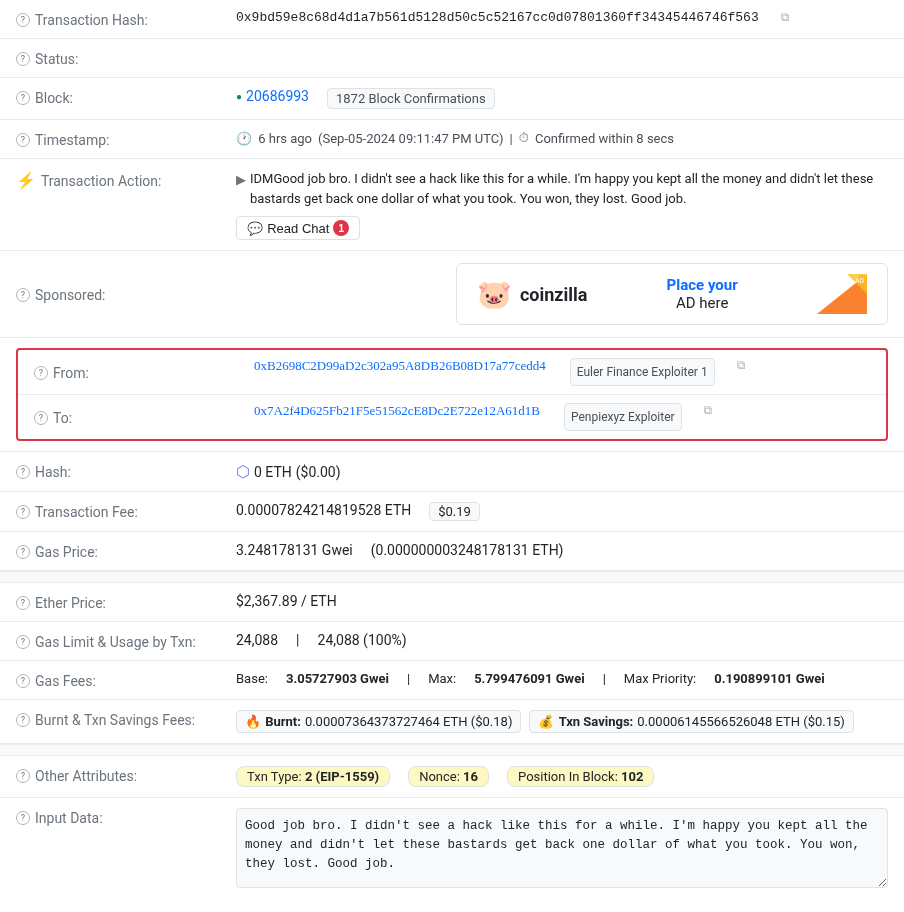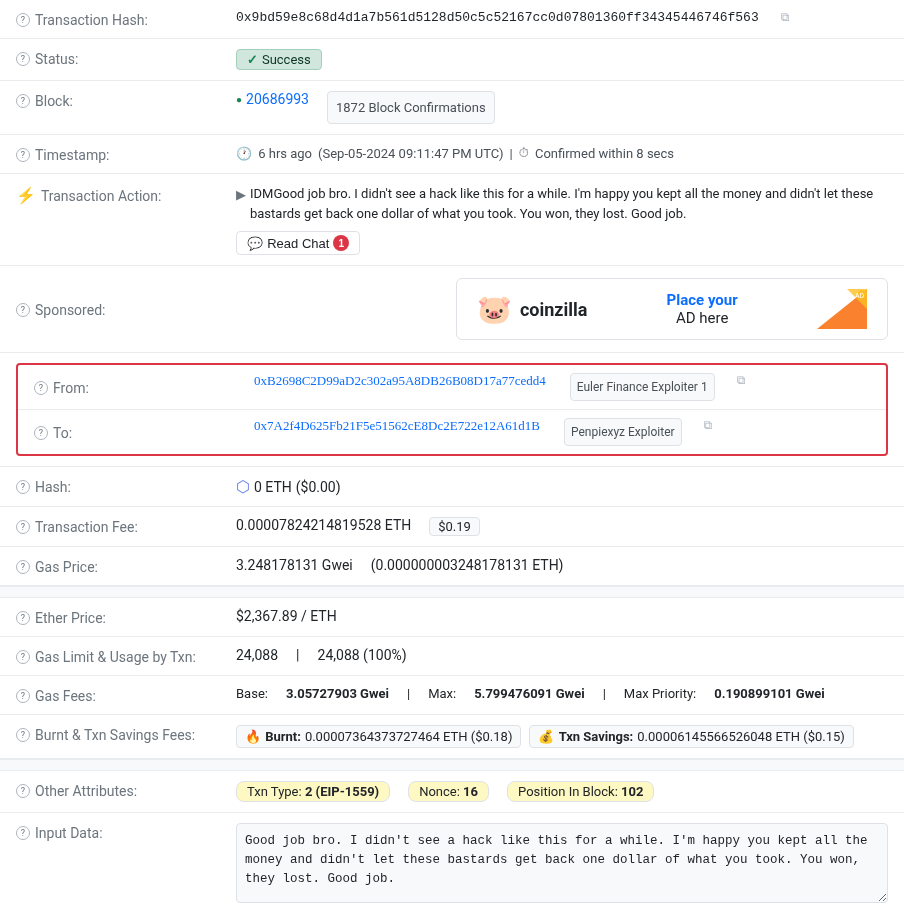--- a/index.html
+++ b/index.html
@@ -73,21 +73,21 @@
     }
     .block-link::before {
       content: '●';
       color: #198754;
       font-size: 10px;
     }
     .block-confirmations {
       background: #f8f9fa;
       border: 1px solid #dee2e6;
       border-radius: 4px;
-      padding: 8px 8px;
+      padding: 2px 8px;
       font-size: 13px;
       color: #495057;
     }
     .timestamp-row {
       display: flex;
       align-items: center;
       gap: 6px;
       color: #495057;
       font-size: 13px;
     }
@@ -322,23 +322,20 @@
     <div class="value-col">
       <span class="hash-text mono">0x9bd59e8c68d4d1a7b561d5128d50c5c52167cc0d07801360ff34345446746f563</span>
       <span class="copy-icon" title="Copy">⧉</span>
     </div>
   </div>
 
   <div class="row">
     <div class="label-col">
       <span class="help-icon">?</span>
       <span>Status:</span>
-    </div>
-    <div class="value-col">
-      <span class="badge-success">Success</span>
     </div>
   </div>
 
   <div class="row">
     <div class="label-col">
       <span class="help-icon">?</span>
       <span>Block:</span>
     </div>
     <div class="value-col">
       <a class="block-link link">20686993</a>

